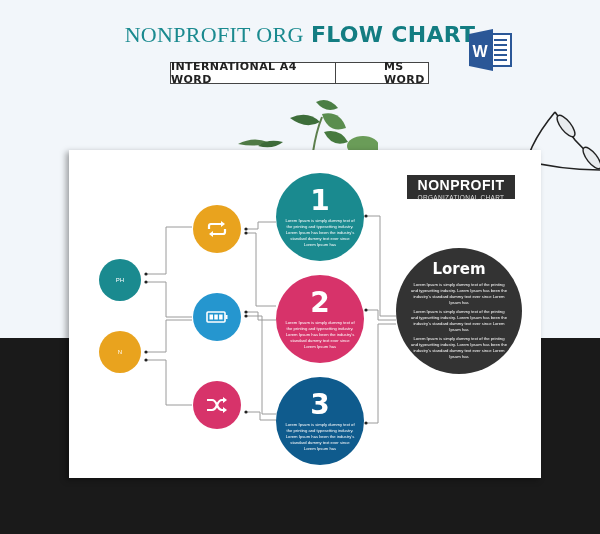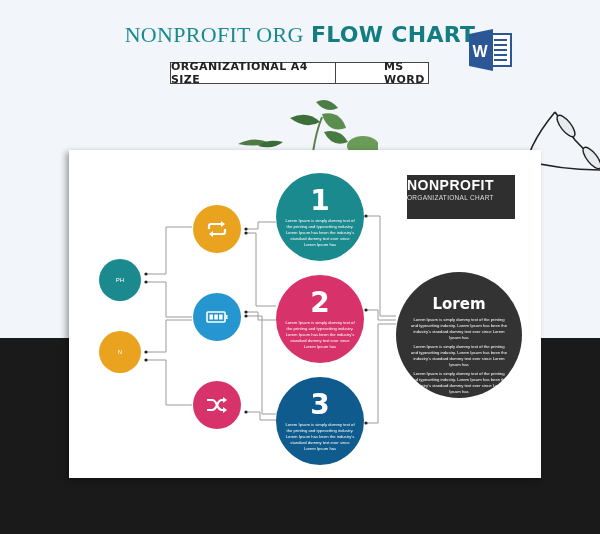--- a/index.html
+++ b/index.html
@@ -46,37 +46,37 @@
   .small-circle { width: 42px; height: 42px; font-size: 6px; }
   .icon-circle { width: 48px; height: 48px; }
   .big-circle { width: 88px; height: 88px; padding: 0 8px; }
   .big-circle .num { font-size: 28px; font-weight: bold; line-height: 28px; font-family: "DejaVu Sans", sans-serif; }
   .big-circle .txt { font-size: 4.2px; line-height: 6px; margin-top: 3px; }
   .lorem-circle { width: 126px; height: 126px; padding: 0 14px; }
   .lorem-circle .head { font-size: 15px; font-weight: bold; line-height: 18px; margin-bottom: 4px; font-family: "DejaVu Sans", sans-serif; }
   .lorem-circle .para { font-size: 4.2px; line-height: 6px; margin-bottom: 3px; }
 
   .np-badge {
-    position: absolute; left: 407px; top: 175px; width: 108px; height: 44px;
-    background: #2f2f2f; color: #fff; 
+    position: absolute; left: 407px; top: 175px; width: 108px; height: 24px;
+    background: #2f2f2f; color: #fff; text-align: center;
   }
   .np-badge .t1 { font-size: 14px; font-weight: bold; line-height: 16px; margin-top: 2px; letter-spacing: 0.5px; }
   .np-badge .t2 { font-size: 6.5px; line-height: 10px; letter-spacing: 0.3px; color: #ddd; }
 </style>
 </head>
 <body>
 
 <div class="dark-band"></div>
 
 <div class="title">
   <span class="light">NONPROFIT ORG</span>
   <span class="bold">FLOW CHART</span>
 </div>
 
-<div class="tag" style="left:170px; width:172px;">ORGANIZATIONAL A4 SIZE</div>
+<div class="tag" style="left:170px; width:172px;">INTERNATIONAL A4 WORD</div>
 <div class="tag" style="left:335px; width:94px;padding-left:48px;">MS WORD</div>
 
 <svg class="word-icon" viewBox="0 0 46 44">
   <rect x="18" y="6" width="26" height="32" fill="#fff" stroke="#2b5797" stroke-width="2"></rect>
   <g stroke="#2b5797" stroke-width="2">
     <line x1="27" y1="12" x2="40" y2="12"></line>
     <line x1="27" y1="17" x2="40" y2="17"></line>
     <line x1="27" y1="22" x2="40" y2="22"></line>
     <line x1="27" y1="27" x2="40" y2="27"></line>
     <line x1="27" y1="32" x2="40" y2="32"></line>
@@ -187,18 +187,18 @@
 </div>
 <div class="circle big-circle" style="left:276px; top:275px; background:#d7336a;">
   <div class="num">2</div>
   <div class="txt">Lorem Ipsum is simply dummy text of the printing and typesetting industry. Lorem Ipsum has been the industry's standard dummy text ever since Lorem Ipsum has</div>
 </div>
 <div class="circle big-circle" style="left:276px; top:377px; background:#0f5b8d;">
   <div class="num">3</div>
   <div class="txt">Lorem Ipsum is simply dummy text of the printing and typesetting industry. Lorem Ipsum has been the industry's standard dummy text ever since Lorem Ipsum has</div>
 </div>
 
-<div class="circle lorem-circle" style="left:396px; top:272px; background:#333333;justify-content:flex-end;">
+<div class="circle lorem-circle" style="left:396px; top:248px; background:#333333;">
   <div class="head">Lorem</div>
   <div class="para">Lorem Ipsum is simply dummy text of the printing and typesetting industry. Lorem Ipsum has been the industry's standard dummy text ever since Lorem Ipsum has</div>
   <div class="para">Lorem Ipsum is simply dummy text of the printing and typesetting industry. Lorem Ipsum has been the industry's standard dummy text ever since Lorem Ipsum has</div>
   <div class="para">Lorem Ipsum is simply dummy text of the printing and typesetting industry. Lorem Ipsum has been the industry's standard dummy text ever since Lorem Ipsum has</div>
 </div>
 
 </body></html>

